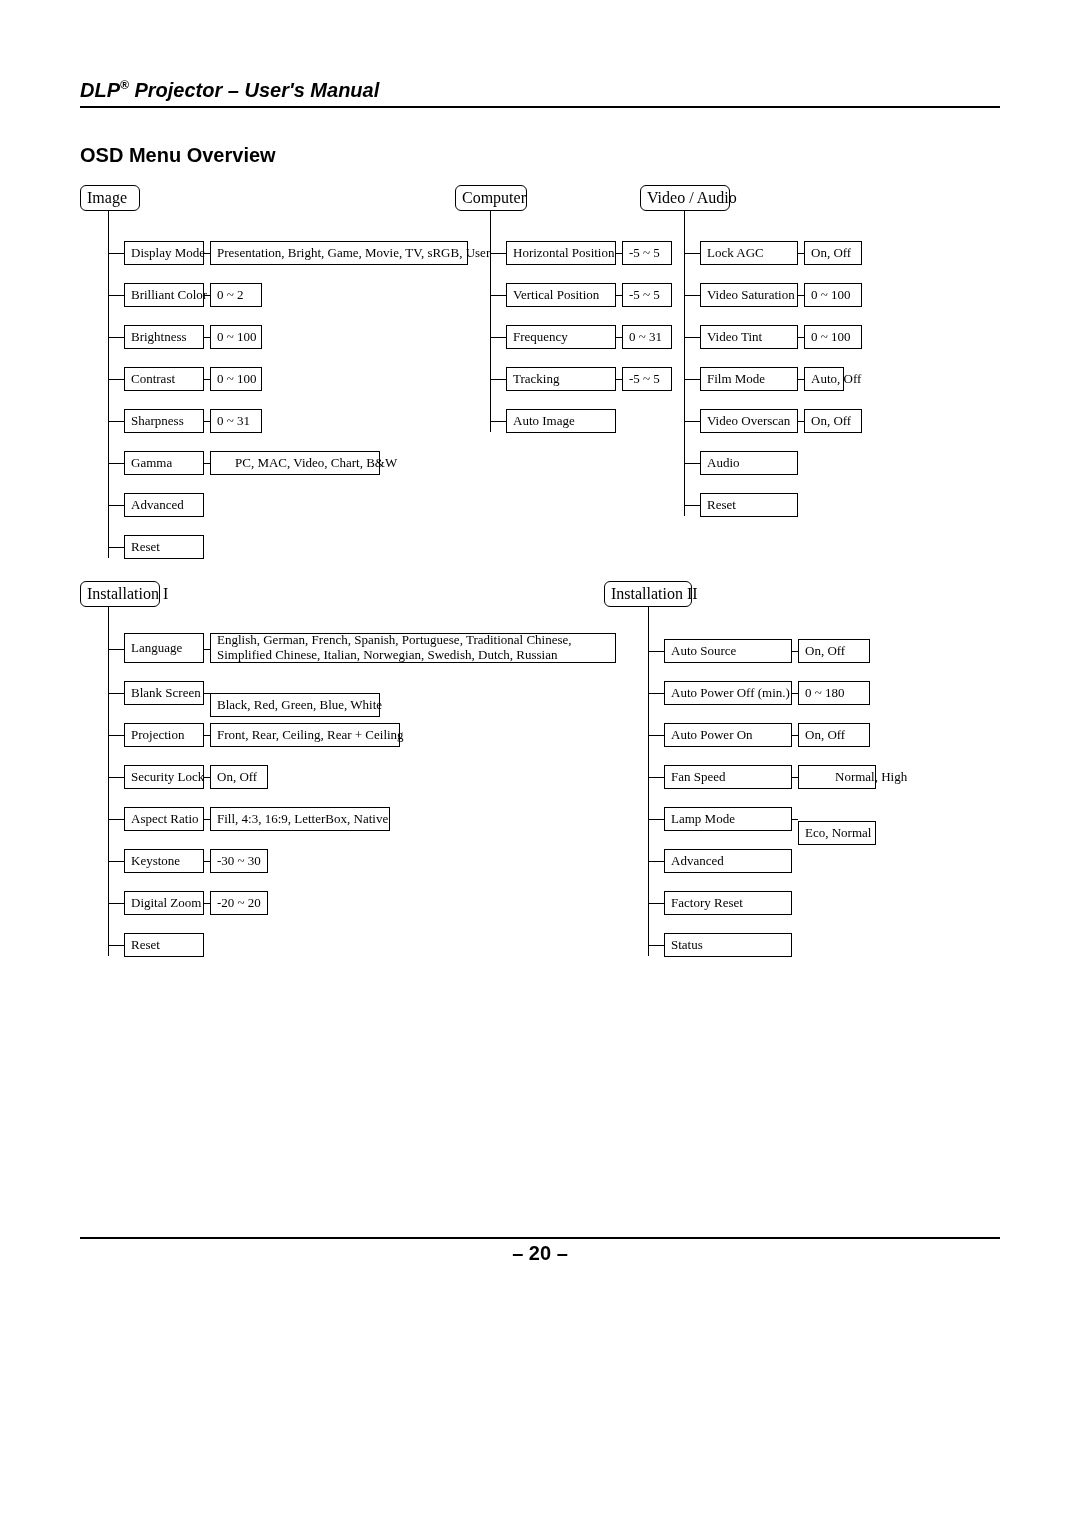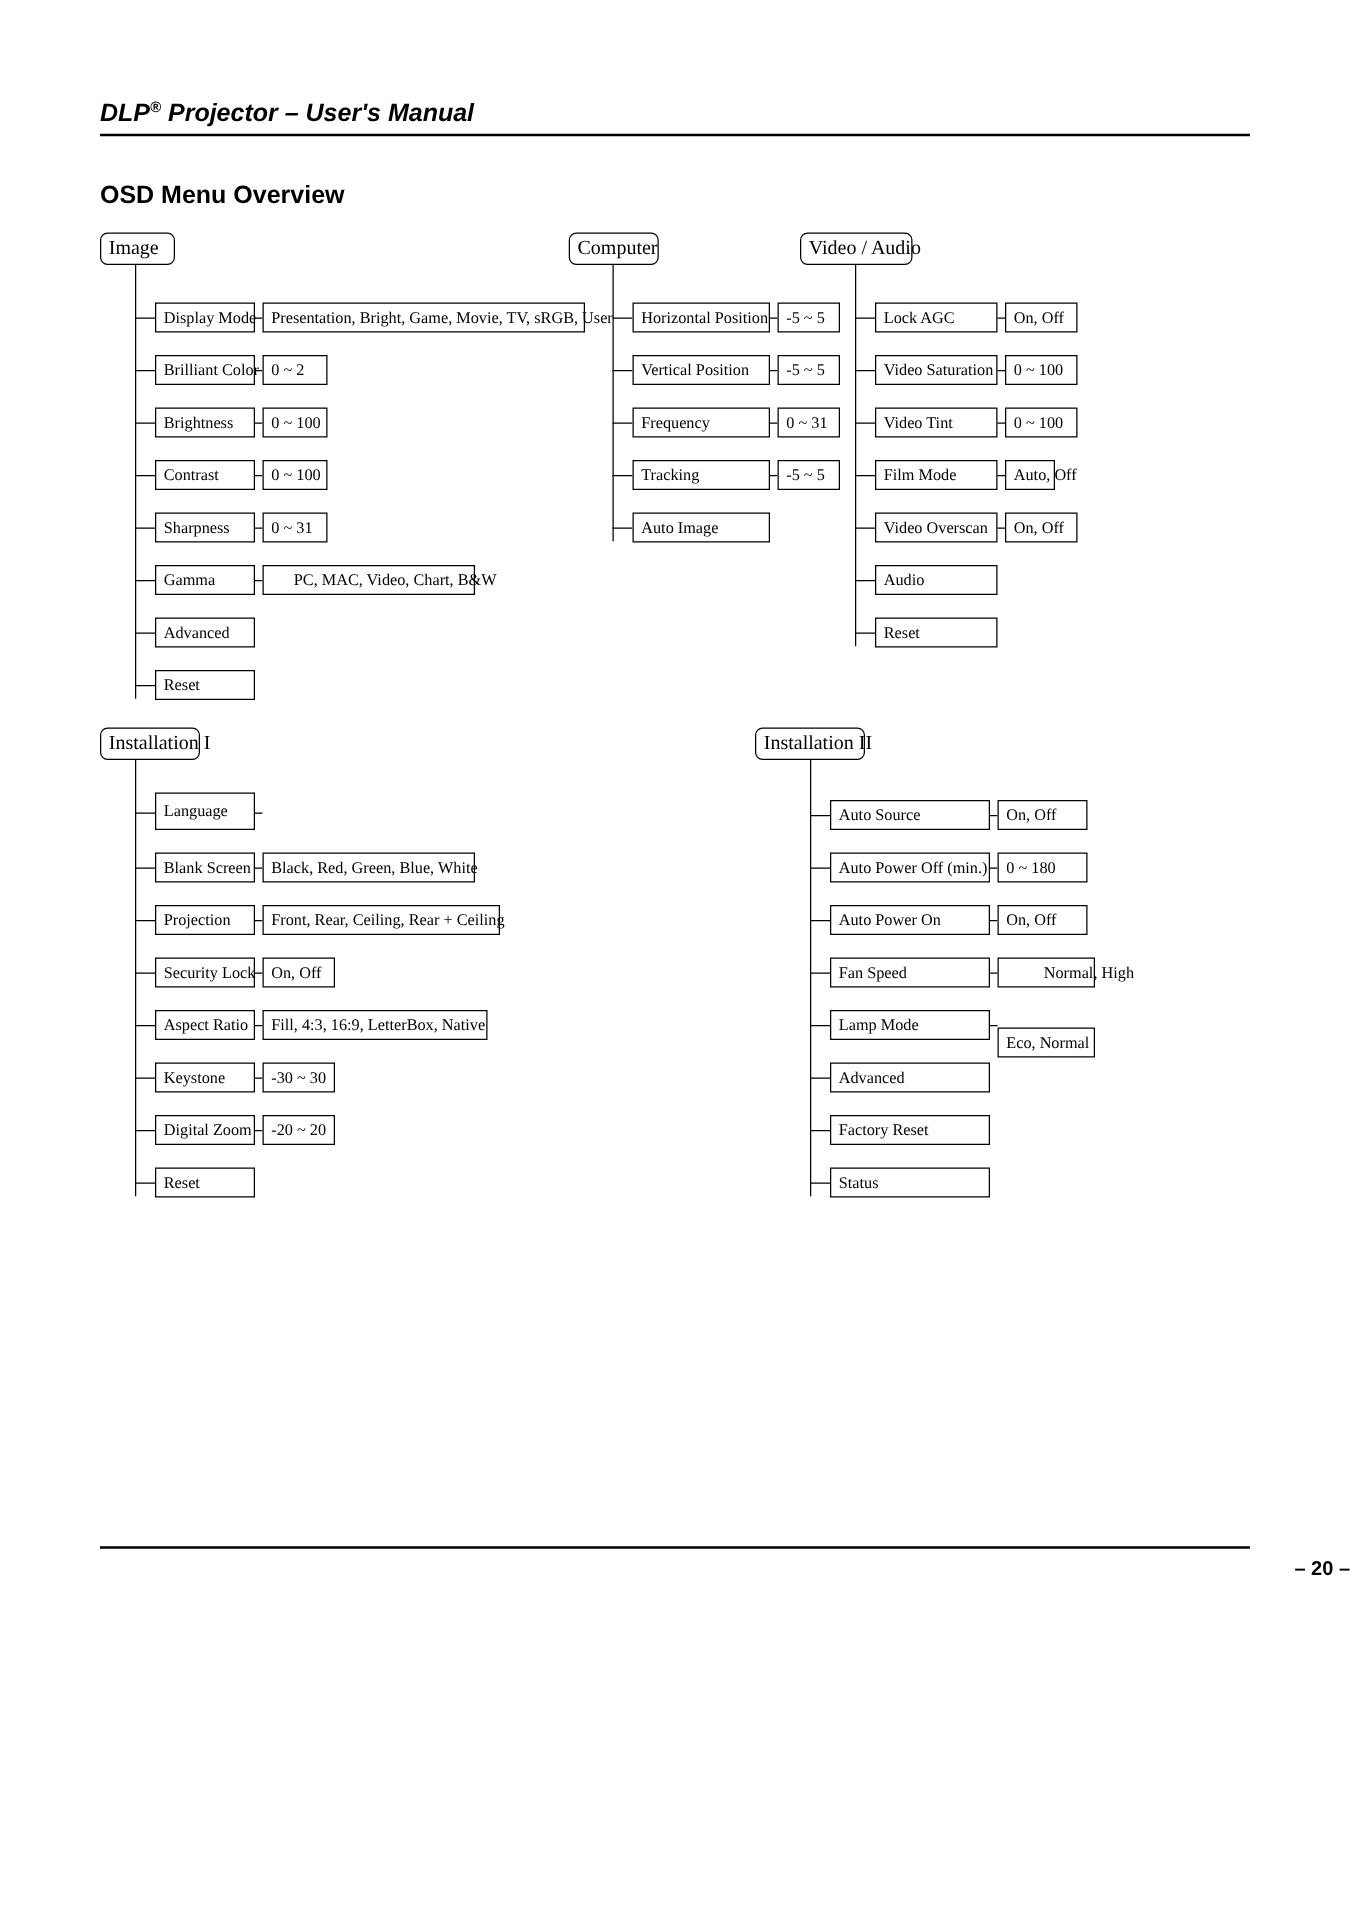--- a/index.html
+++ b/index.html
@@ -71,23 +71,23 @@
   .footer-rule {
     position: absolute;
     left: 80px; right: 80px;
     bottom: 288px;
     border-top: 2.5px solid #000;
   }
   .page-number {
     position: absolute;
     bottom: 262px;
     left: 0; right: 0;
-    text-align: right;
+    text-align: center;
     font-weight: bold;
-    font-size: 16px;
+    font-size: 20px;
   }
 </style>
 </head>
 <body>
 
 <div class="page">
 
   <div class="hdr-line">
     <span class="hdr">
       <span>DLP</span><sup>®</sup><span> Projector – User's Manual</span>
@@ -276,27 +276,30 @@
     <div class="node header" style="left:0px; top:396px; width:80px; height:26px;">
         <span>Installation I</span>
       </div>
     <div class="stem" style="left:28px; top:422px; height:349px;"></div>
 
     <div class="hline" style="left:28px; top:464px; width:16px;"></div>
     <div class="node" style="left:44px; top:448px; width:80px; height:30px;">
         <span>Language</span>
       </div>
     <div class="hline" style="left:124px; top:464px; width:6px;"></div>
+    <div class="node wrap" style="left:130px; top:448px; width:406px; height:30px;">
+        <span>English, German, French, Spanish, Portuguese, Traditional Chinese, Simplified Chinese, Italian, Norwegian, Swedish, Dutch, Russian</span>
+      </div>
 
     <div class="hline" style="left:28px; top:508px; width:16px;"></div>
     <div class="node" style="left:44px; top:496px; width:80px; height:24px;">
         <span>Blank Screen</span>
       </div>
     <div class="hline" style="left:124px; top:508px; width:6px;"></div>
-    <div class="node" style="left:130px; top:496px; width:170px; height:24px;">
+    <div class="node" style="left:130px; top:508px; width:170px; height:24px;">
         <span>Black, Red, Green, Blue, White</span>
       </div>
 
     <div class="hline" style="left:28px; top:550px; width:16px;"></div>
     <div class="node" style="left:44px; top:538px; width:80px; height:24px;">
         <span>Projection</span>
       </div>
     <div class="hline" style="left:124px; top:550px; width:6px;"></div>
     <div class="node" style="left:130px; top:538px; width:190px; height:24px;">
         <span>Front, Rear, Ceiling, Rear + Ceiling</span>

